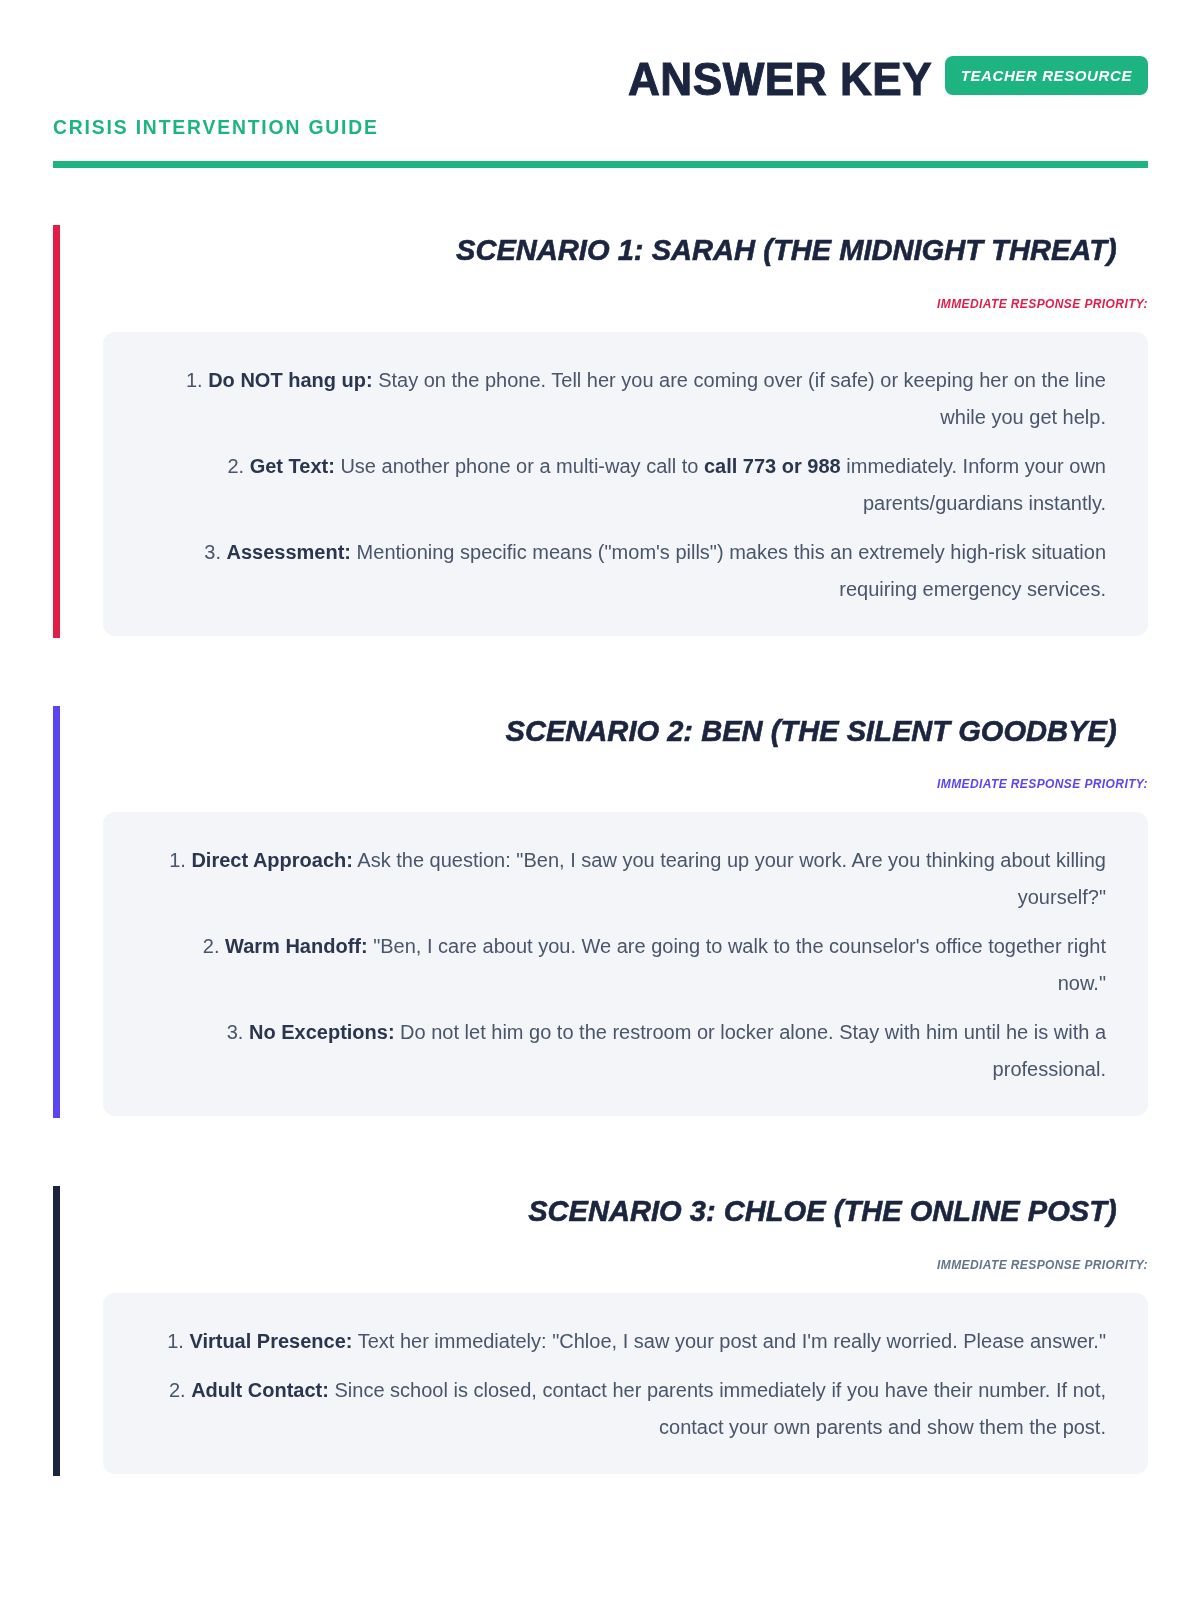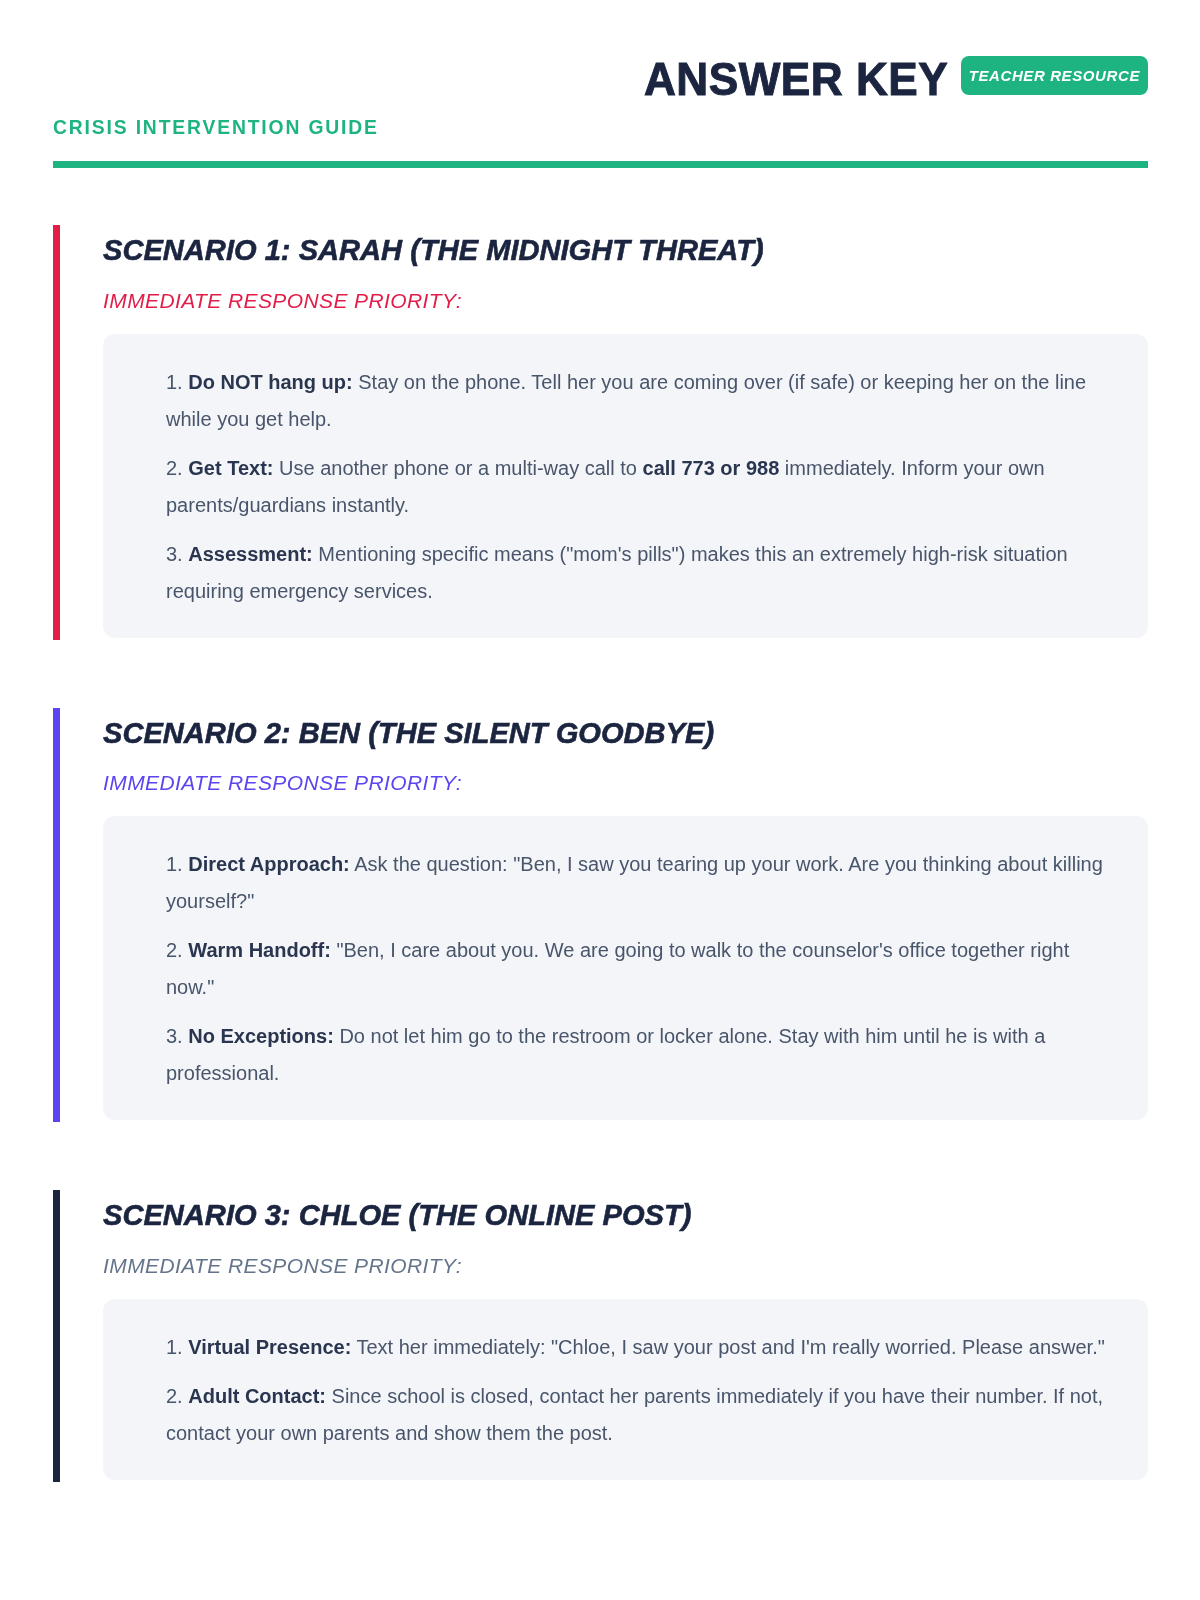--- a/index.html
+++ b/index.html
@@ -20,40 +20,40 @@
 
   
   .header-row{display:flex;justify-content:flex-end;align-items:flex-start;}
   h1{
     font-size:46px;line-height:1.0;font-weight:bold;color:var(--navy);
     letter-spacing:0.5px;-webkit-text-stroke:1px var(--navy);
     transform:scaleX(0.96);transform-origin:left top;white-space:nowrap;
   }
   .badge{
     background:var(--green);color:#ffffff;font-style:italic;font-weight:bold;
-    font-size:15px;letter-spacing:0.6px;padding:11px 8px;border-radius:8px;
+    font-size:15px;letter-spacing:0.6px;padding:11px 16px;border-radius:8px;
     white-space:nowrap;margin-top:0;
   }
   .subtitle{
     margin-top:13px;color:var(--green);font-weight:bold;font-size:21px;
     letter-spacing:2px;transform:scaleX(0.92);transform-origin:left top;white-space:nowrap;
   }
   .rule{margin-top:22px;height:7px;background:var(--green);}
 
   
-  .scenario{border-left:7px solid var(--bar,#e11d48);padding:6px 0 2px 43px;}
+  .scenario{border-left:7px solid var(--bar,#e11d48);padding:6px 0 2px 43px;text-align:right;}
   .scenario.first{margin-top:57px;}
   .scenario + .scenario{margin-top:68px;}
   .scenario h2{
     font-style:italic;font-weight:bold;font-size:30px;line-height:1.25;
     color:var(--navy);-webkit-text-stroke:0.6px var(--navy);
     transform:scaleX(0.97);transform-origin:left top;white-space:nowrap;
   }
   .priority-label{
-    margin-top:20px;font-style:italic;font-weight:normal;font-size:21px;
+    margin-top:28px;font-style:italic;font-weight:bold;font-size:12px;
     letter-spacing:0.4px;color:var(--label,#e11d48);
   }
   .box{
     margin-top:21px;background:var(--box-bg);border-radius:12px;
     padding:30px 42px 28px 27px;
   }
   .plist{list-style:none;margin-left:36px;}
   .plist li{font-size:20px;line-height:1.85;color:var(--body-text);margin-top:12px;}
   .plist li:first-child{margin-top:0;}
   .plist .b{font-weight:bold;color:var(--bold-text);}

